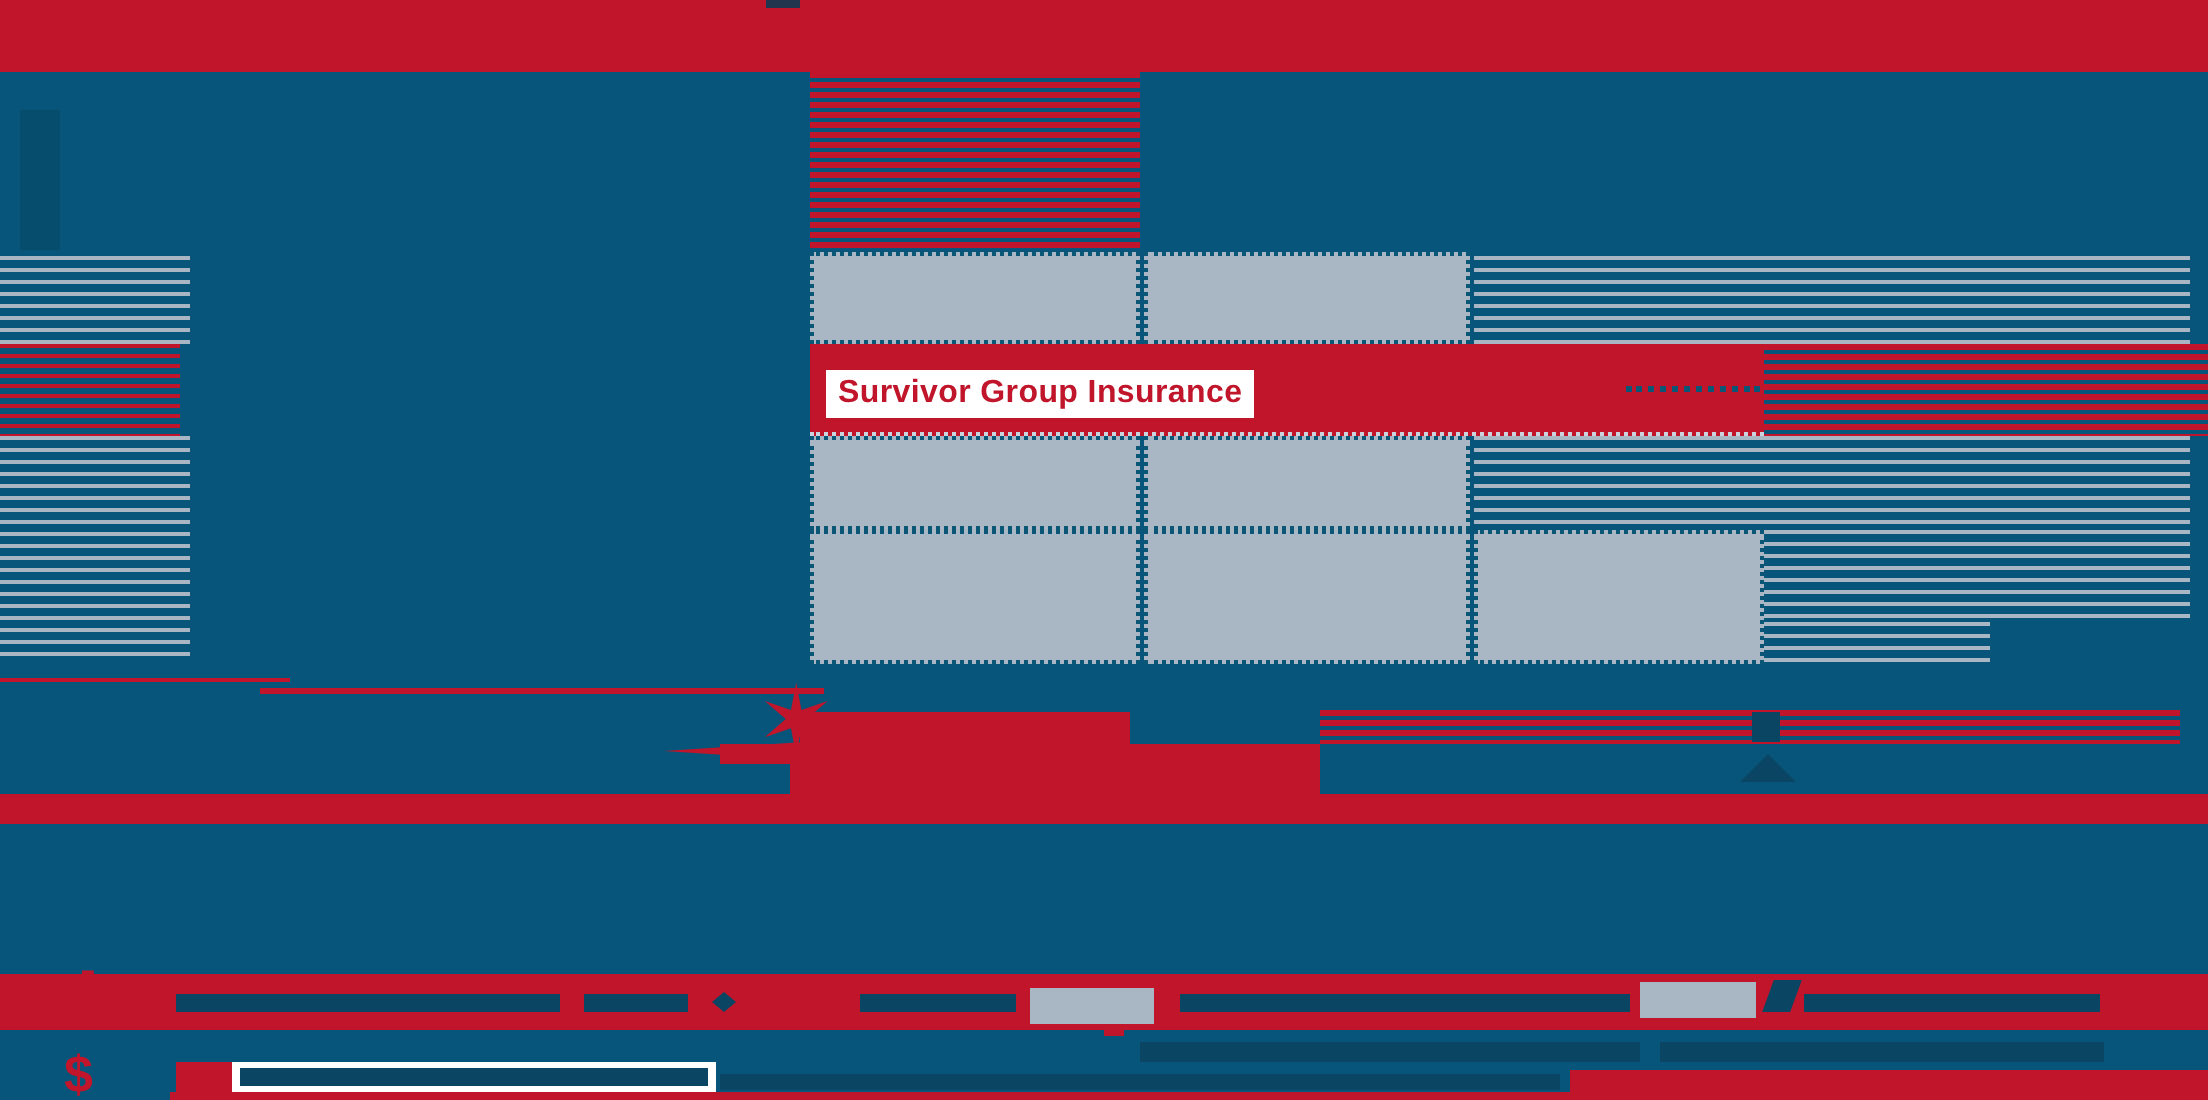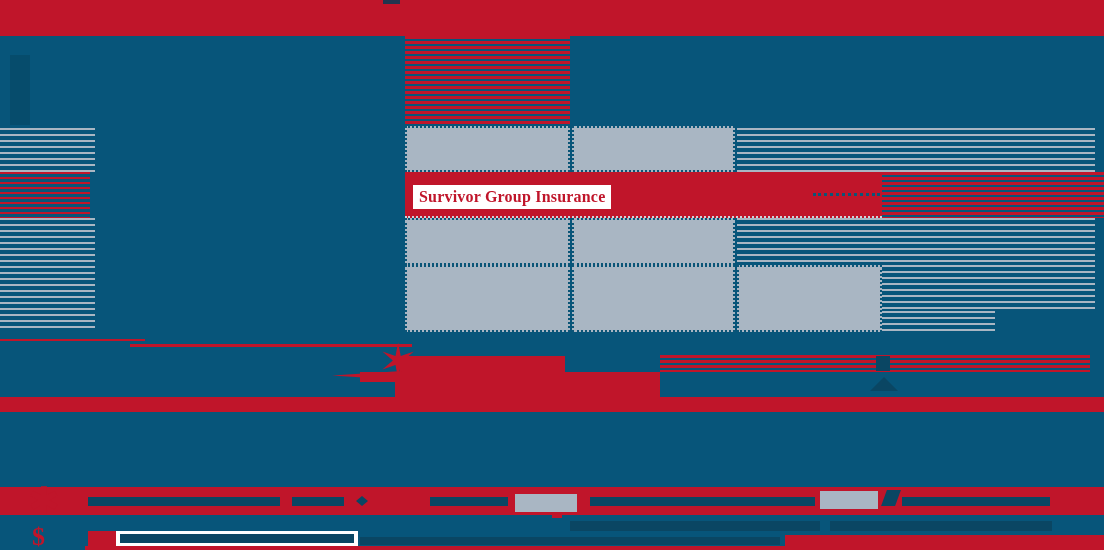--- a/index.html
+++ b/index.html
@@ -1,19 +1,19 @@
 <!DOCTYPE html>
 <html><head>
 <meta charset="utf-8">
 <style>
   html,body{margin:0;padding:0;background:#ffffff;}
   .canvas{
     position:relative;width:1104px;height:550px;overflow:hidden;
     background:#07557A;
-    font-family:Liberation Serif, serif;
+    font-family:Liberation Sans, sans-serif;
   }
   .abs{position:absolute;}
   
   .red{background:#C0152A;}
   .gray{background:#A9B6C3;}
   .navy{background:#0A4663;}
   .darkblue{background:#064C6C;}
   .white{background:#ffffff;}
   .navynotch{background:#22354F;}
   

